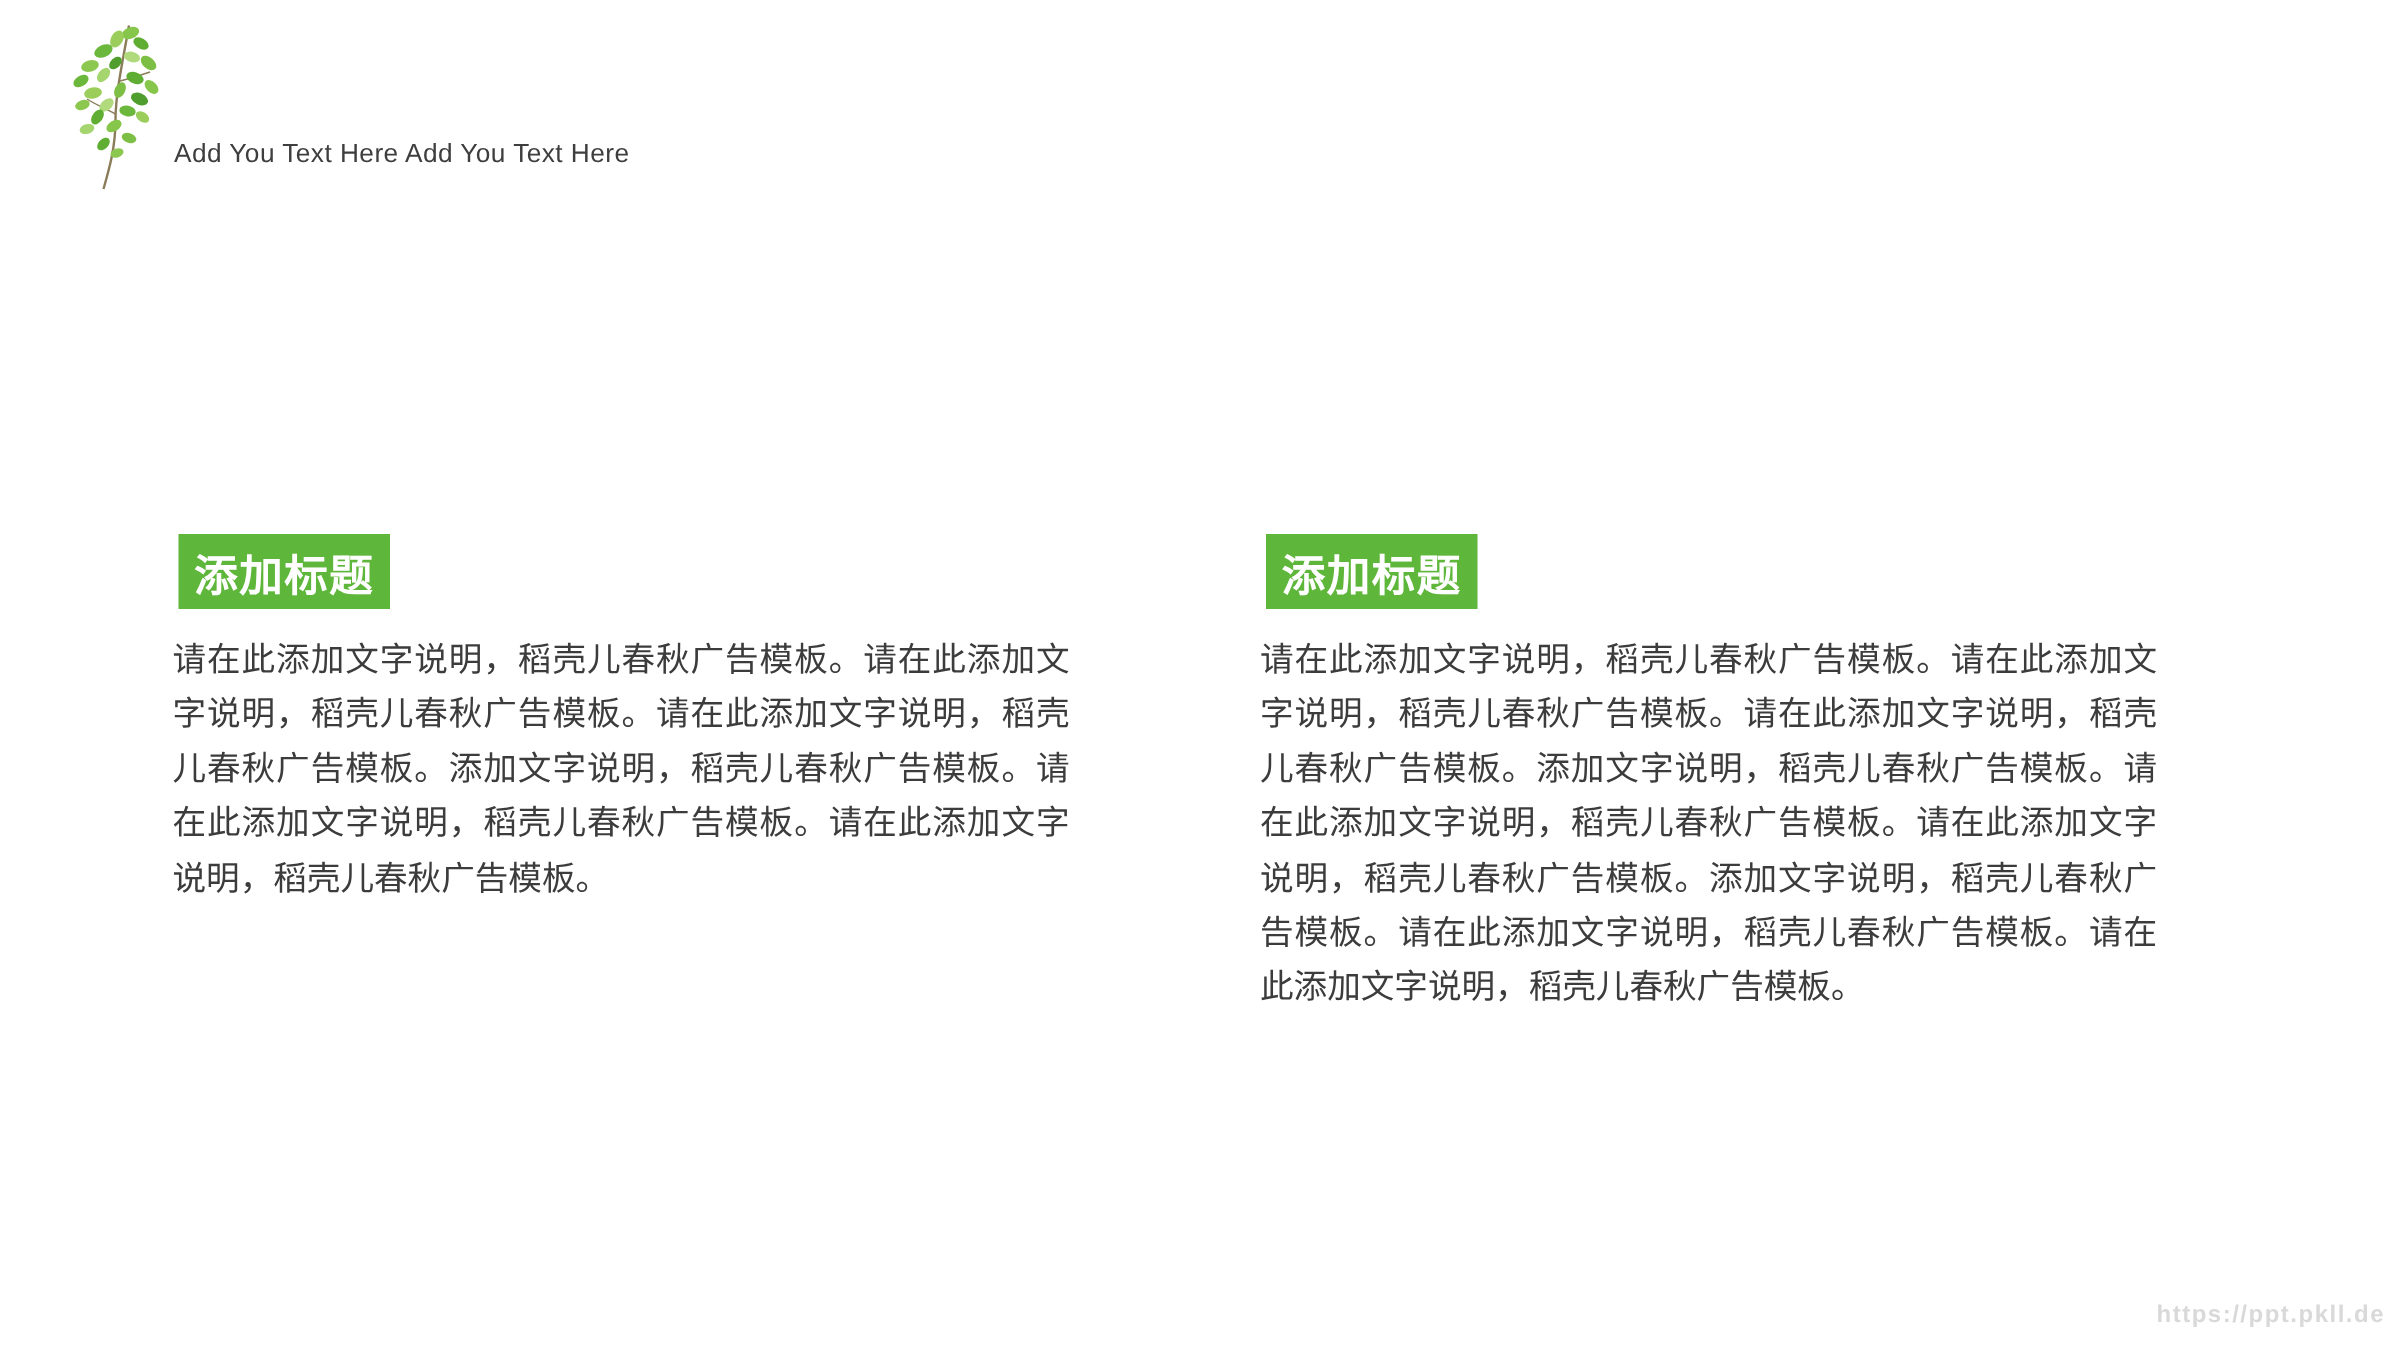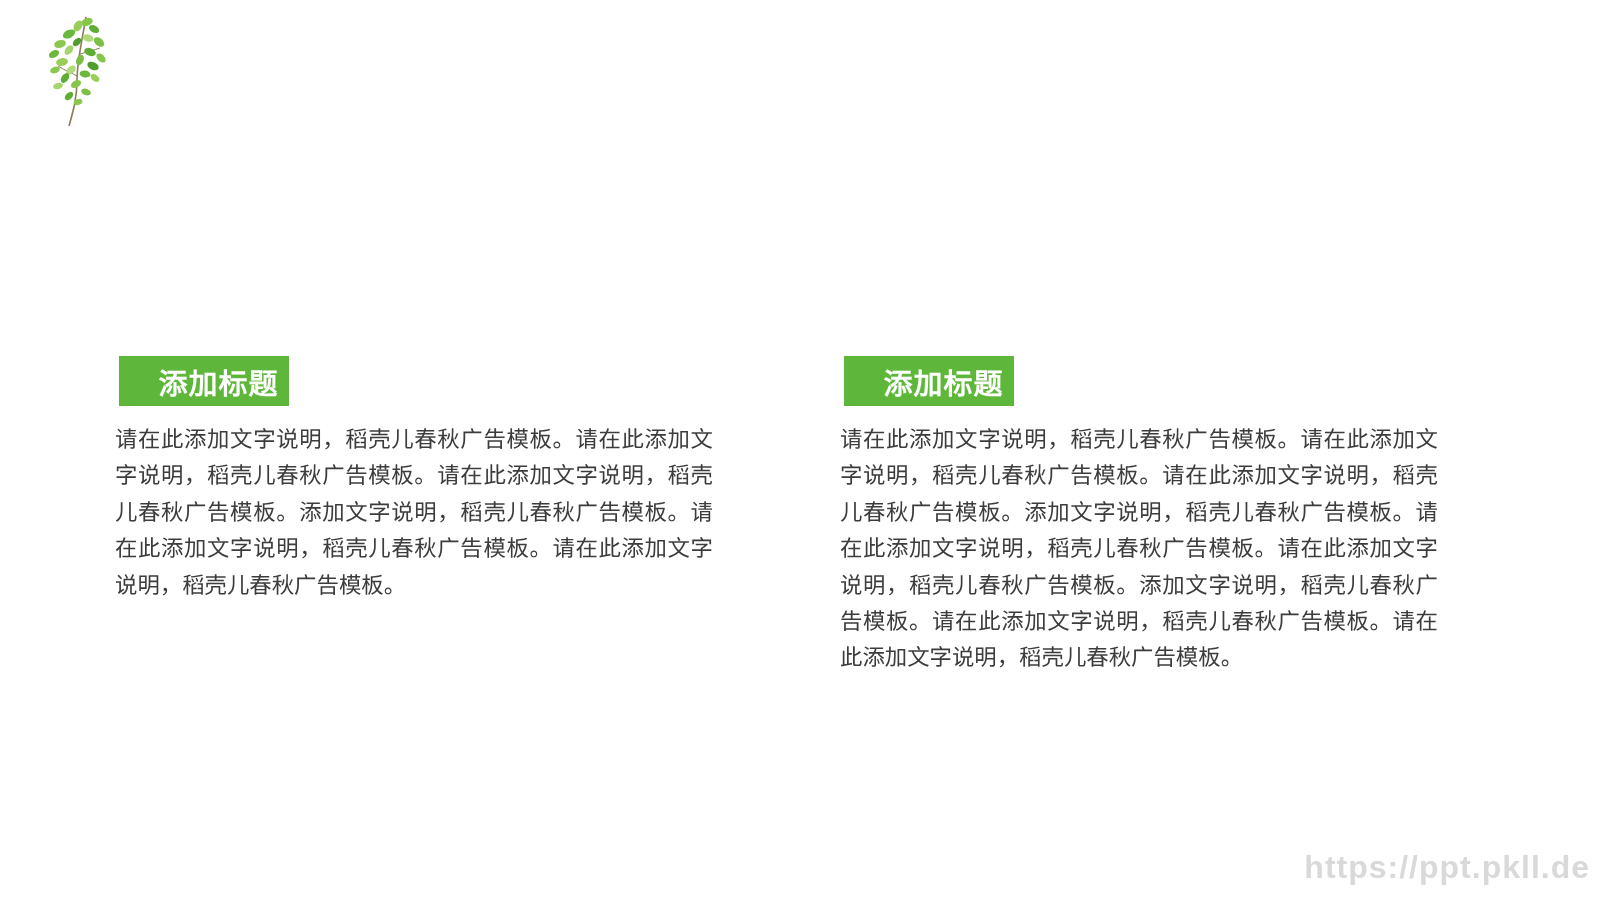--- a/index.html
+++ b/index.html
@@ -52,36 +52,35 @@
     width: 141px;
     height: 50px;
     background: #5eb73a;
     color: #ffffff;
     font-weight: bold;
     font-size: 29px;
     letter-spacing: 1px;
     display: flex;
     align-items: center;
     justify-content: center;
-    padding-left: 29px;
   }
   .body-text {
     margin: 16px 0 0 0;
     font-size: 22.4px;
     line-height: 36.4px;
     color: #3c3c3c;
     text-align: justify;
     text-justify: inter-ideograph;
   }
   
   .watermark {
     position: absolute;
     right: 10px;
     bottom: 14px;
-    font-size: 32px;
+    font-size: 16px;
     font-weight: 600;
     letter-spacing: 1px;
     color: #d9d9d9;
     white-space: nowrap;
   }
 </style>
 </head>
 <body>
 
 <div class="slide">
@@ -112,20 +111,21 @@
       <ellipse cx="23" cy="64" rx="5.5" ry="3.5" fill="#5FAE33" transform="rotate(-55 23 64)"></ellipse>
       <ellipse cx="53" cy="64" rx="5" ry="3.2" fill="#9ACD5A" transform="rotate(35 53 64)"></ellipse>
       <ellipse cx="34" cy="70" rx="5.5" ry="3.5" fill="#86C64B" transform="rotate(-30 34 70)"></ellipse>
       <ellipse cx="16" cy="72" rx="5" ry="3.2" fill="#A5D56E" transform="rotate(-15 16 72)"></ellipse>
       <ellipse cx="44" cy="78" rx="5" ry="3.2" fill="#7DBE44" transform="rotate(20 44 78)"></ellipse>
       <ellipse cx="27" cy="82" rx="5" ry="3.2" fill="#5FAE33" transform="rotate(-45 27 82)"></ellipse>
       <ellipse cx="36" cy="88" rx="4.5" ry="3" fill="#8CC750" transform="rotate(-20 36 88)"></ellipse>
     </g>
   </svg>
 
+  <div class="slide-subtitle">Add You Text Here Add You Text Here</div>
 
   <section class="col col-left">
     <div class="heading-badge">
       <span>添加标题</span>
     </div>
     <p class="body-text">请在此添加文字说明，稻壳儿春秋广告模板。请在此添加文字说明，稻壳儿春秋广告模板。请在此添加文字说明，稻壳儿春秋广告模板。添加文字说明，稻壳儿春秋广告模板。请在此添加文字说明，稻壳儿春秋广告模板。请在此添加文字说明，稻壳儿春秋广告模板。</p>
   </section>
 
   <section class="col col-right">
     <div class="heading-badge">

